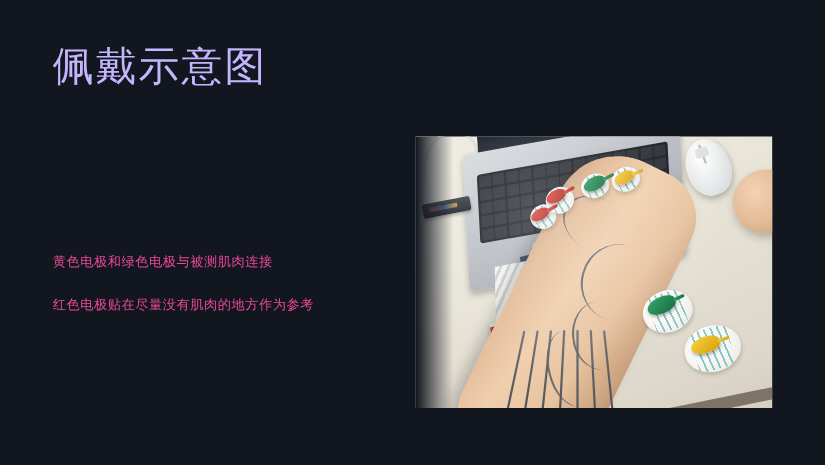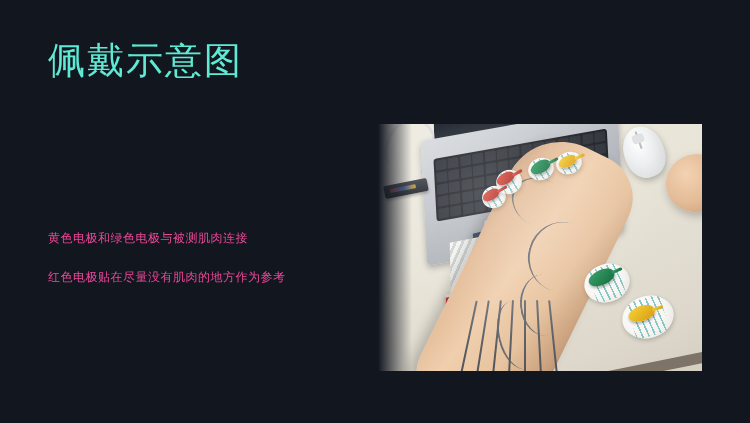--- a/index.html
+++ b/index.html
@@ -17,21 +17,21 @@
     overflow:hidden;
   }
 
   
   .title{
     position:absolute;
     left:48px; top:38px;
     font-size:37px;
     line-height:46px;
     letter-spacing:2px;
-    color:#5eead4;
+    color:#c4b5fd;
     font-weight:400;
     white-space:nowrap;
   }
 
   
   .captions{
     position:absolute;
     left:48px; top:219px;
     width:360px;
   }

